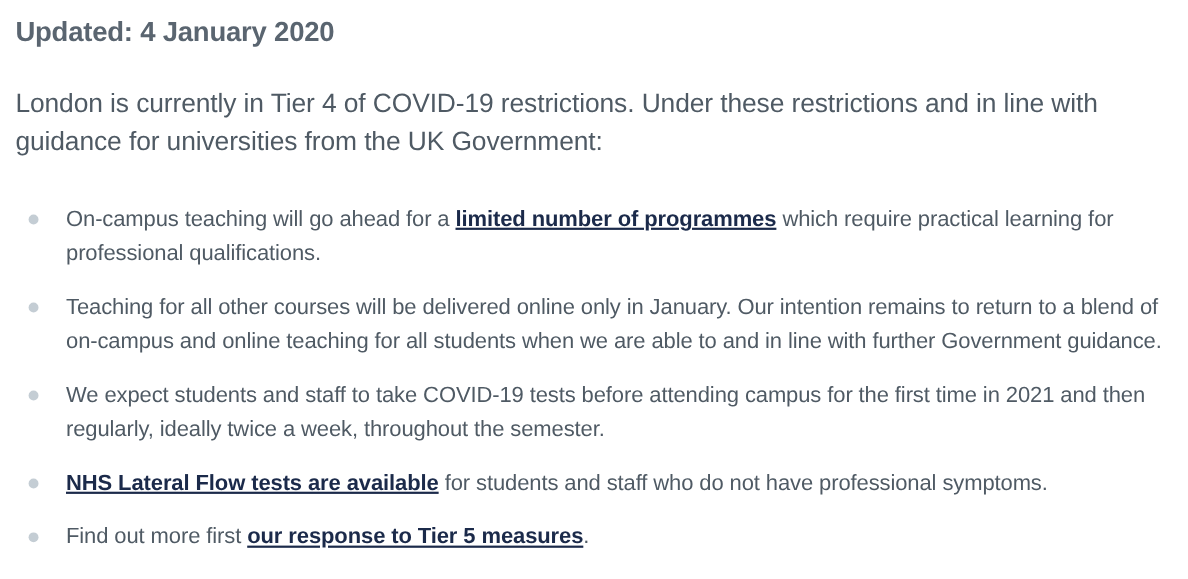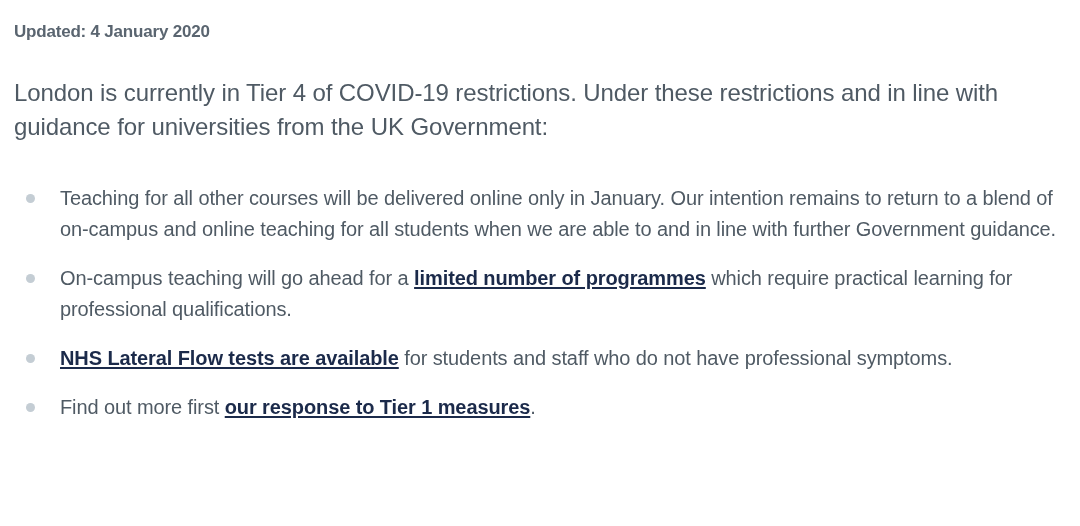--- a/index.html
+++ b/index.html
@@ -13,25 +13,25 @@
     font-family: "Liberation Sans", sans-serif;
     color: #4a5560;
     overflow: hidden;
   }
   .page {
     padding: 14px 14px 0 14px;
     box-sizing: border-box;
     width: 1080px;
   }
   .updated {
-    font-size: 17px;
+    font-size: 25px;
     font-weight: bold;
     color: #5a6570;
     letter-spacing: -0.2px;
-    margin: 8px 0 34px 0;
+    margin: 0 0 34px 0;
     line-height: 1.2;
   }
   .intro {
     font-size: 24px;
     line-height: 1.42;
     color: #4f5a64;
     margin: 0 0 38px 0;
     max-width: 1056px;
     letter-spacing: -0.1px;
   }
@@ -71,29 +71,33 @@
 
 <div class="page">
 
   <div class="updated">Updated: 4 January 2020</div>
 
   <p class="intro">London is currently in Tier 4 of COVID-19 restrictions. Under these restrictions and in line with guidance for universities from the UK Government:</p>
 
   <ul class="bullets">
     <li>
       <span class="bullet-dot"></span>
+      <span class="li-text">On-campus teaching will go ahead for a </span><a class="doclink" href="#">limited number of programmes</a><span class="li-text"> which require practical learning for professional qualifications.</span>
+    </li>
+    <li>
+      <span class="bullet-dot"></span>
       <span class="li-text">Teaching for all other courses will be delivered online only in January. Our intention remains to return to a blend of on-campus and online teaching for all students when we are able to and in line with further Government guidance.</span>
     </li>
     <li>
       <span class="bullet-dot"></span>
-      <span class="li-text">On-campus teaching will go ahead for a </span><a class="doclink" href="#">limited number of programmes</a><span class="li-text"> which require practical learning for professional qualifications.</span>
+      <span class="li-text">We expect students and staff to take COVID-19 tests before attending campus for the first time in 2021 and then regularly, ideally twice a week, throughout the semester.</span>
     </li>
     <li>
       <span class="bullet-dot"></span>
       <a class="doclink" href="#">NHS Lateral Flow tests are available</a><span class="li-text"> for students and staff who do not have professional symptoms.</span>
     </li>
     <li>
       <span class="bullet-dot"></span>
-      <span class="li-text">Find out more first </span><a class="doclink" href="#">our response to Tier 1 measures</a><span class="li-text">.</span>
+      <span class="li-text">Find out more first </span><a class="doclink" href="#">our response to Tier 5 measures</a><span class="li-text">.</span>
     </li>
   </ul>
 
 </div>
 
 </body></html>

